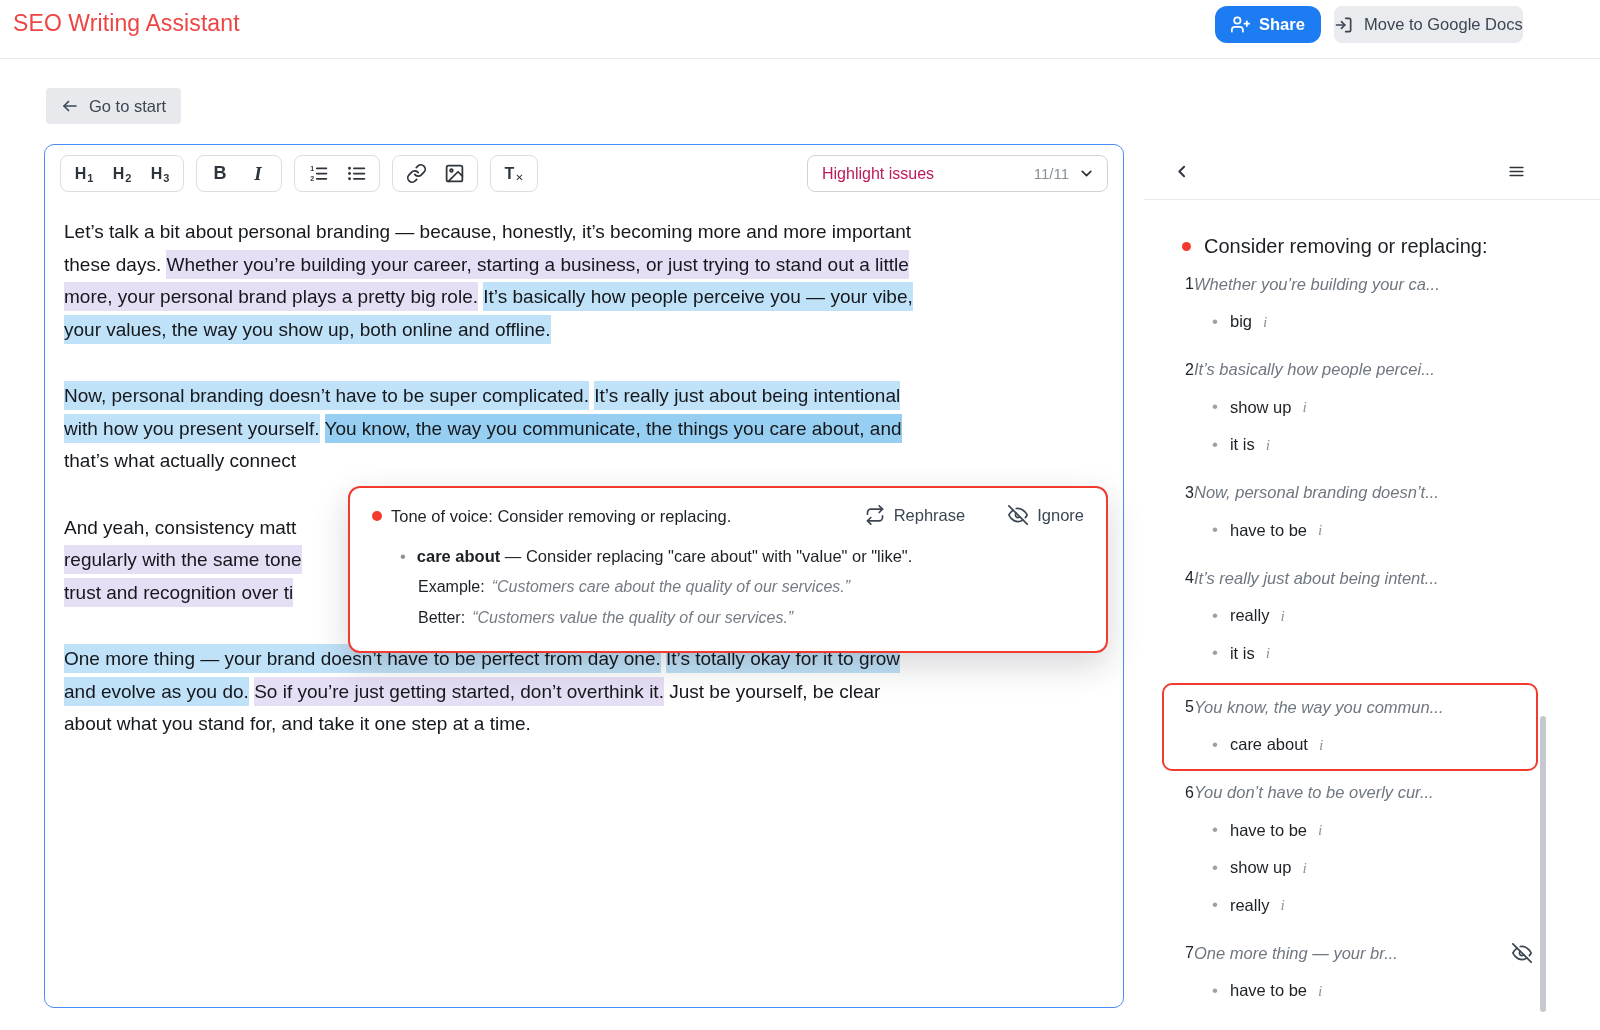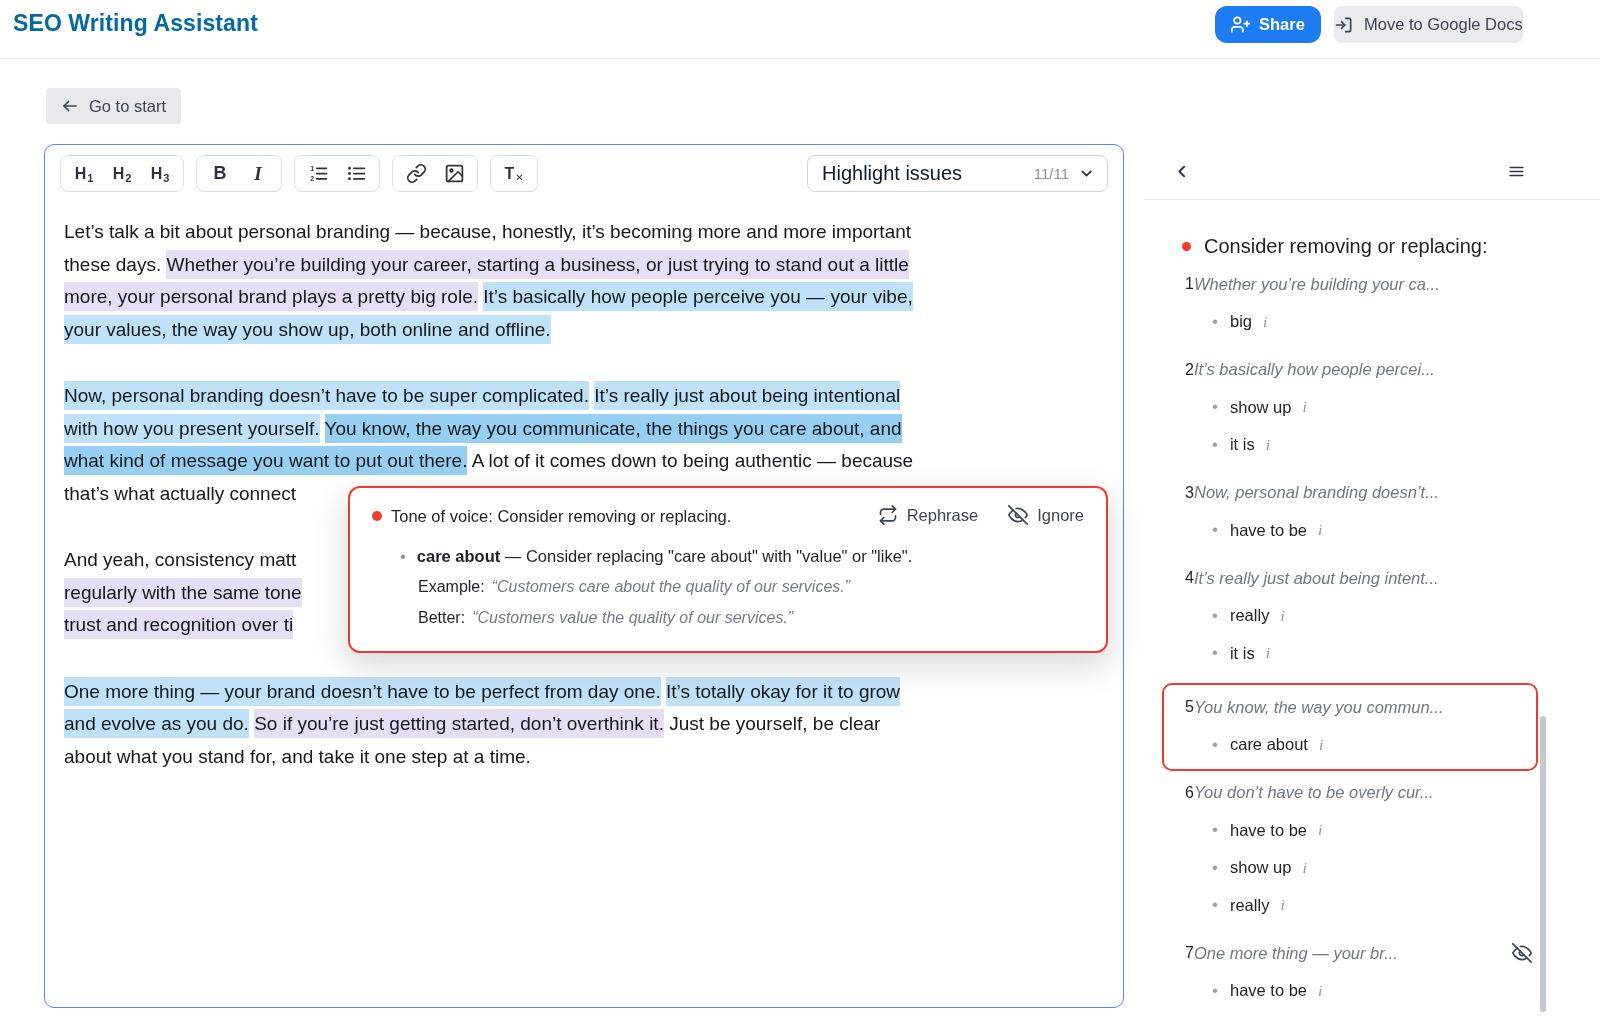--- a/index.html
+++ b/index.html
@@ -9,21 +9,21 @@
   }
   *{margin:0;padding:0;box-sizing:border-box}
   html,body{width:1600px;height:1030px;overflow:hidden;background:#fff;position:relative;
     font-family:"Liberation Sans","DejaVu Sans",sans-serif;color:var(--ink)}
   button{font-family:inherit;background:none;border:none;cursor:pointer;color:inherit}
   svg{display:block}
 
   
   .app-header{position:relative;height:59px;border-bottom:1px solid var(--line);
     display:flex;align-items:center;padding:0 0 12px 13px}
-  .app-title{font-size:23px;font-weight:700;letter-spacing:.1px;color:#0369a1}
+  .app-title{font-size:23px;font-weight:400;letter-spacing:.1px;color:#ef4444}
   .share-btn{position:absolute;left:1215px;top:6px;height:37px;display:flex;align-items:center;
     gap:9px;padding:0 16px;background:var(--accent-blue);color:#fff;border-radius:12px;
     font-size:16.5px;font-weight:700}
   .share-btn svg{width:19px;height:19px}
   .move-btn{position:absolute;left:1334px;top:6px;height:37px;display:flex;align-items:center;
     gap:10px;padding:0 0;background:#e9ebee;color:#3c4653;border-radius:8px;
     font-size:16.5px;font-weight:500;white-space:nowrap}
   .move-btn svg{width:20px;height:20px}
 
   .back-btn{position:absolute;left:46px;top:88px;height:36px;display:flex;align-items:center;
@@ -38,40 +38,40 @@
     border-radius:8px;padding:0 5px;background:#fff}
   .tb-btn{min-width:36px;height:31px;display:flex;align-items:center;justify-content:center;
     border-radius:6px;color:#2e343b;font-size:16px;font-weight:700}
   .tb-sub{font-size:11px;font-weight:700;position:relative;top:4px;margin-left:1px}
   .tb-btn.bold{font-size:18px;font-weight:800}
   .tb-btn.italic{font-family:"Liberation Serif",serif;font-style:italic;font-size:19px;font-weight:600}
   .tb-btn.clear .tb-sub{font-size:10px}
   .tb-btn svg{width:21px;height:21px}
   .hl-dropdown{position:absolute;right:15px;top:10px;width:301px;height:37px;border:1px solid #cfd4da;
     border-radius:8px;display:flex;align-items:center;padding:0 12px 0 14px;background:#fff;cursor:pointer}
-  .hl-dd-label{font-size:20px;color:#0f172a}
+  .hl-dd-label{font-size:16px;color:#be185d}
   .hl-dd-count{margin-left:auto;font-size:15px;color:#8a9097}
   .hl-dropdown svg{width:17px;height:17px;margin-left:9px;color:#2e343b}
 
   .editor-body{padding:14px 20px 0 19px;font-size:19px;line-height:32.5px;color:#15181d}
   .para{margin-bottom:34px}
   .line{white-space:pre}
   .hl-blue{background:var(--hl-blue);padding:4px 0}
   .hl-blue-dark{background:var(--hl-blue-dark);padding:4px 0}
   .hl-purple{background:var(--hl-purple);padding:4px 0}
 
   
   .issue-card{position:absolute;left:348px;top:486px;width:760px;background:#fff;z-index:30;
     border:2px solid var(--alert-red);border-radius:12px;padding:15px 22px 20px 22px;
     box-shadow:0 12px 34px rgba(20,30,40,.18)}
   .card-head{display:flex;align-items:flex-start}
   .card-dot{width:10px;height:10px;border-radius:50%;background:var(--alert-red);margin:8px 9px 0 0;flex:none}
   .card-title{width:352px;font-size:16.5px;line-height:27px;color:#1d2126}
   .card-title b{font-weight:400}
-  .card-actions{margin-left:auto;display:flex;gap:30px;padding-top:2px}
+  .card-actions{margin-left:auto;display:flex;gap:43px;padding-top:2px}
   .card-action{display:flex;align-items:center;gap:9px;font-size:16.5px;color:#3c4653}
   .card-action svg{width:20px;height:20px}
   .card-sug{display:flex;margin:13px 0 0 28px;font-size:16.5px;line-height:26px;color:#1d2126}
   .card-sug .sug-bullet{color:#8d939b;margin-right:11px}
   .card-ex{margin:4px 0 0 46px;font-size:16px;line-height:27px;color:#1d2126}
   .ex-label{margin-right:7px}
   .ex-italic{font-style:italic;color:#757c85}
 
   
   .sidebar{position:absolute;left:1144px;top:144px;width:456px;height:886px;background:#fff}
@@ -230,21 +230,20 @@
   <div class="editor-body">
       <div class="para">
         <div class="line"><span>Let’s talk a bit about personal branding — because, honestly, it’s becoming more and more important</span></div>
         <div class="line"><span>these days. </span><span class="hl-purple">Whether you’re building your career, starting a business, or just trying to stand out a little</span></div>
         <div class="line"><span class="hl-purple">more, your personal brand plays a pretty big role.</span><span> </span><span class="hl-blue">It’s basically how people perceive you — your vibe,</span></div>
         <div class="line"><span class="hl-blue">your values, the way you show up, both online and offline.</span></div>
       </div>
       <div class="para">
         <div class="line"><span class="hl-blue">Now, personal branding doesn’t have to be super complicated.</span><span> </span><span class="hl-blue">It’s really just about being intentional</span></div>
         <div class="line"><span class="hl-blue">with how you present yourself.</span><span> </span><span class="hl-blue-dark">You know, the way you communicate, the things you care about, and</span></div>
-        <div class="line"><span class="hl-blue-dark">what kind of message you want to put out there.</span><span> A lot of it comes down to being authentic — because</span></div>
         <div class="line"><span>that’s what actually connect</span></div>
       </div>
       <div class="para">
         <div class="line"><span>And yeah, consistency matt</span></div>
         <div class="line"><span class="hl-purple">regularly with the same tone</span></div>
         <div class="line"><span class="hl-purple">trust and recognition over ti</span></div>
       </div>
       <div class="para">
         <div class="line"><span class="hl-blue">One more thing — your brand doesn’t have to be perfect from day one.</span><span> </span><span class="hl-blue">It’s totally okay for it to grow</span></div>
         <div class="line"><span class="hl-blue">and evolve as you do.</span><span> </span><span class="hl-purple">So if you’re just getting started, don’t overthink it.</span><span> Just be yourself, be clear</span></div>

